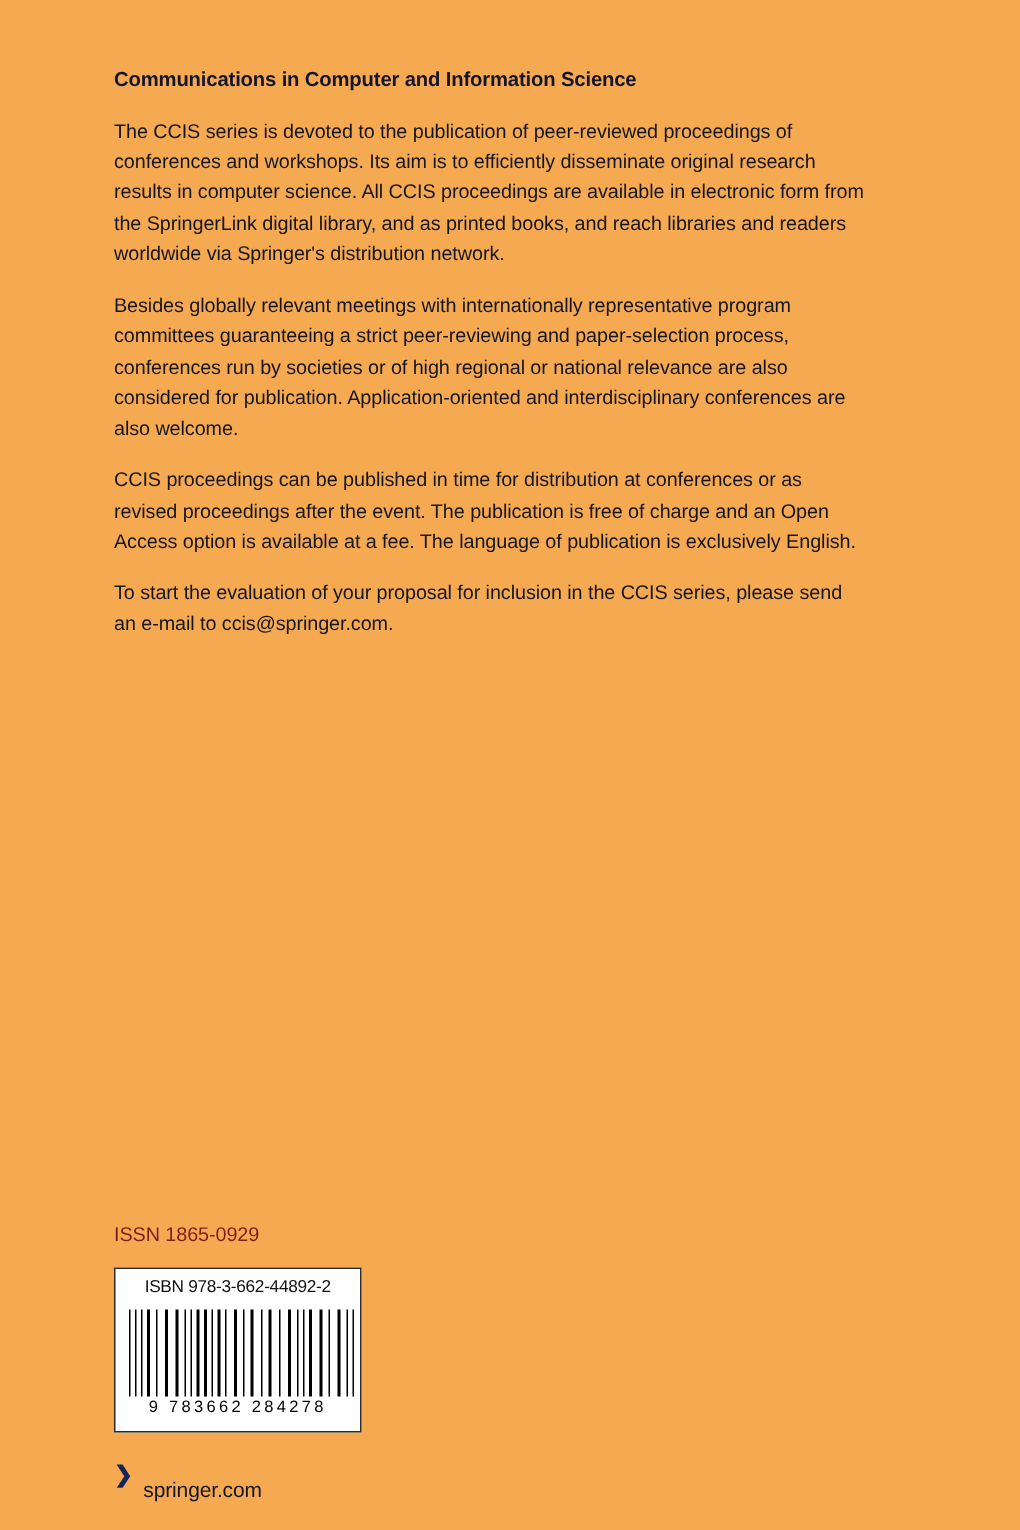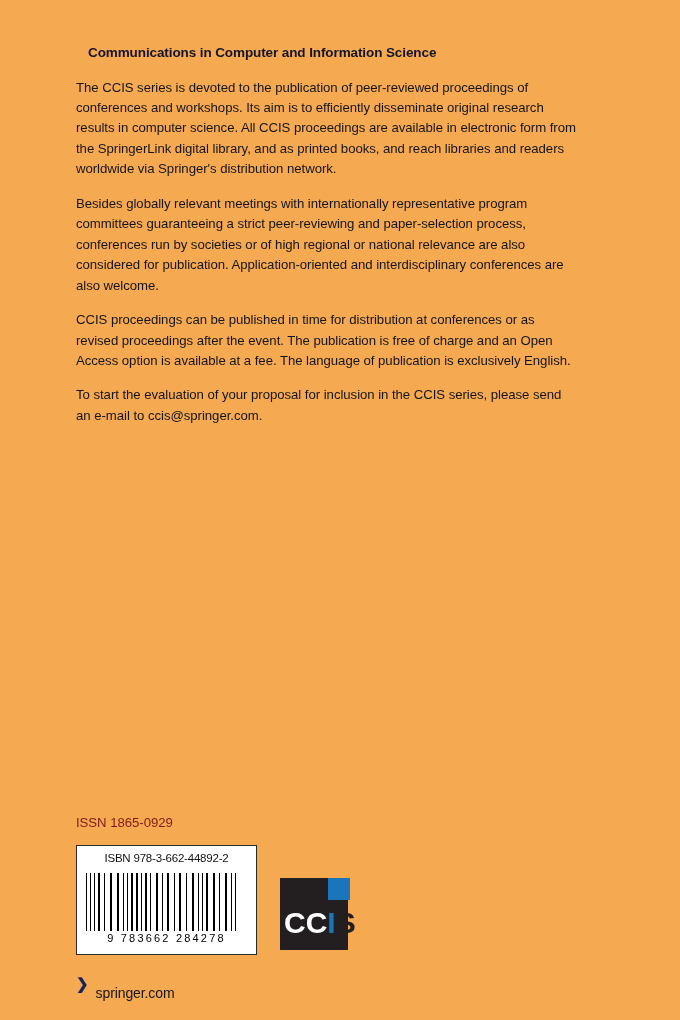--- a/index.html
+++ b/index.html
@@ -27,21 +27,21 @@
     position: absolute;
     left: 76px;
     top: 44px;
     width: 500px;
   }
   .series-title {
     font-size: 13.5px;
     font-weight: bold;
     color: #14142b;
     letter-spacing: -0.1px;
-    margin: 0 0 16px 12px;
+    margin: 0 0 16px 0;
     line-height: 1.3;
   }
   .para {
     font-size: 13.2px;
     line-height: 1.55;
     color: #15151f;
     margin: 0 0 14px 0;
     text-align: left;
     letter-spacing: -0.05px;
   }
@@ -51,21 +51,21 @@
     top: 815px;
     font-size: 13.2px;
     color: #7f1d1d;
     letter-spacing: -0.05px;
   }
   
   .barcode-box {
     position: absolute;
     left: 76px;
     top: 845px;
-    width: 181px;
+    width: 165px;
     height: 110px;
     background: #ffffff;
     border: 1px solid #2a2a2a;
     box-sizing: border-box;
   }
   .isbn-text {
     position: absolute;
     left: 0;
     top: 6px;
     width: 100%;
@@ -238,24 +238,19 @@
         <span style="width: 2px; background: rgb(0, 0, 0);"></span>
         <span style="width: 2px; background: transparent;"></span>
         <span style="width: 1px; background: rgb(0, 0, 0);"></span>
         <span style="width: 1px; background: transparent;"></span>
         <span style="width: 1px; background: rgb(0, 0, 0);"></span>
         <span style="width: 1px; background: transparent;"></span>
       </div>
     <div class="barcode-digits">9 783662 284278</div>
   </div>
 
-  <div class="ccis-logo">
-    <div class="blk"></div>
-    <div class="blue"></div>
-    <div class="txt">CC<span class="i">I</span><span class="s">S</span></div>
-  </div>
 
   <div class="springer">
     <span class="chev">❯</span>
     <span class="label">springer.com</span>
   </div>
 
 </div>
 
 </body></html>

